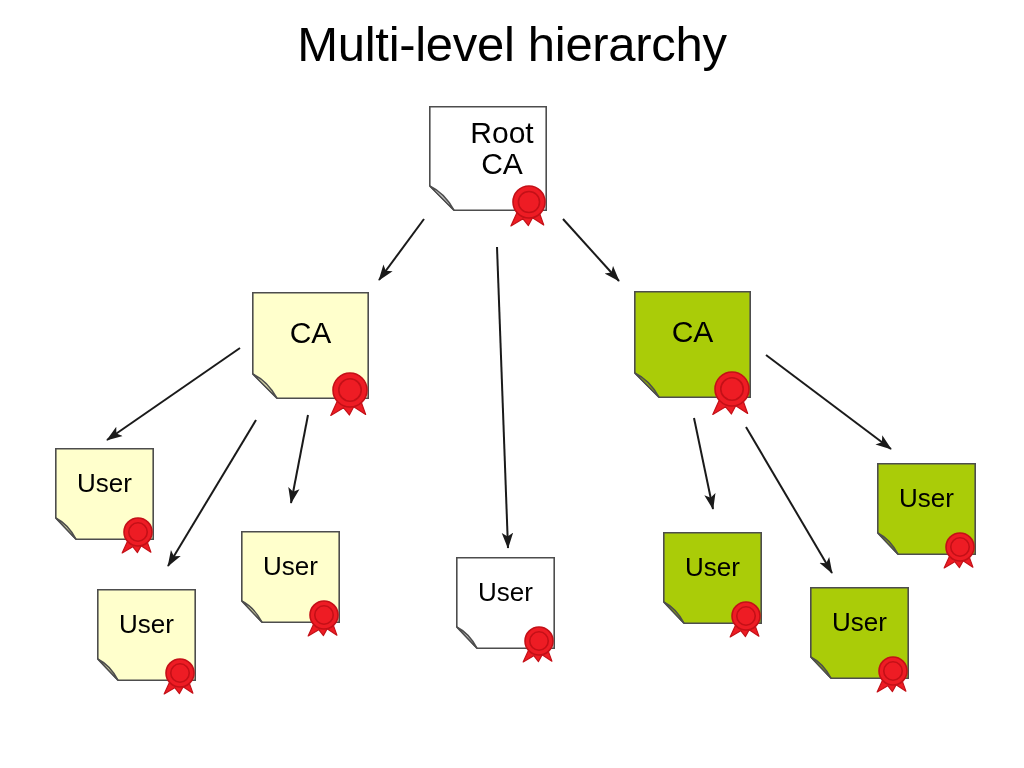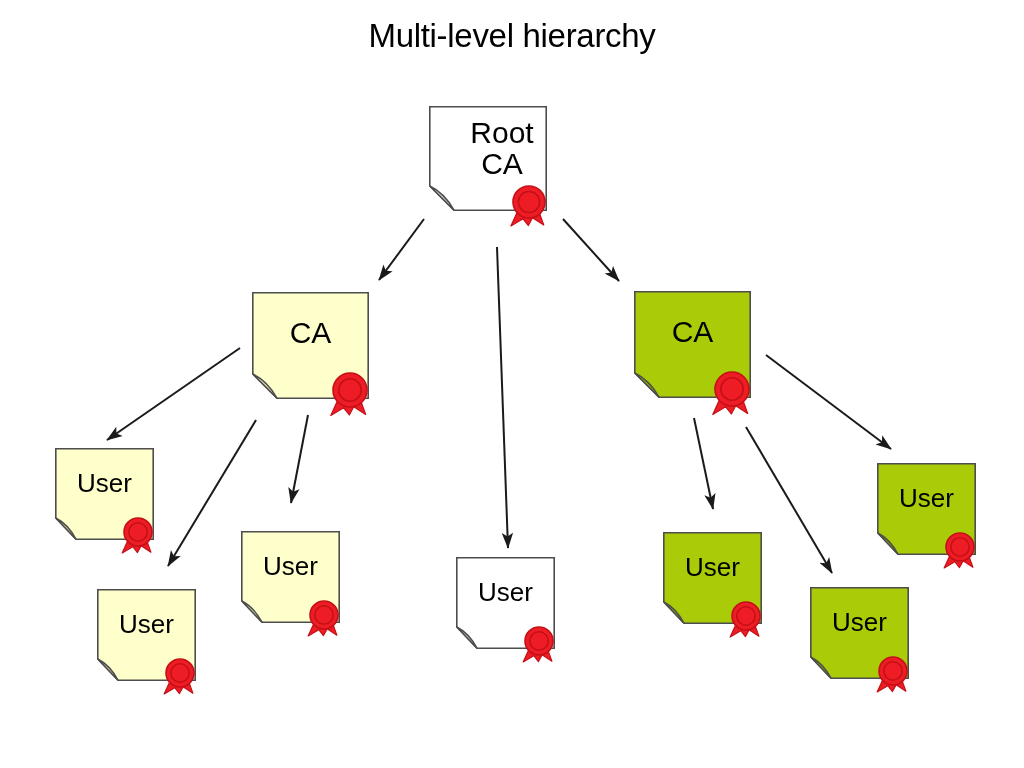--- a/index.html
+++ b/index.html
@@ -17,21 +17,21 @@
     position: absolute;
     left: 0; top: 0;
     width: 1024px; height: 768px;
     background: #ffffff;
   }
   #slide-title {
     position: absolute;
     left: 0; top: 18px;
     width: 1024px;
     text-align: center;
-    font-size: 33px;
+    font-size: 49px;
     font-weight: 400;
     color: #000000;
     letter-spacing: -0.3px;
     line-height: 1.1;
     white-space: pre;
   }
   
   #connectors {
     position: absolute;
     left: 0; top: 0;

